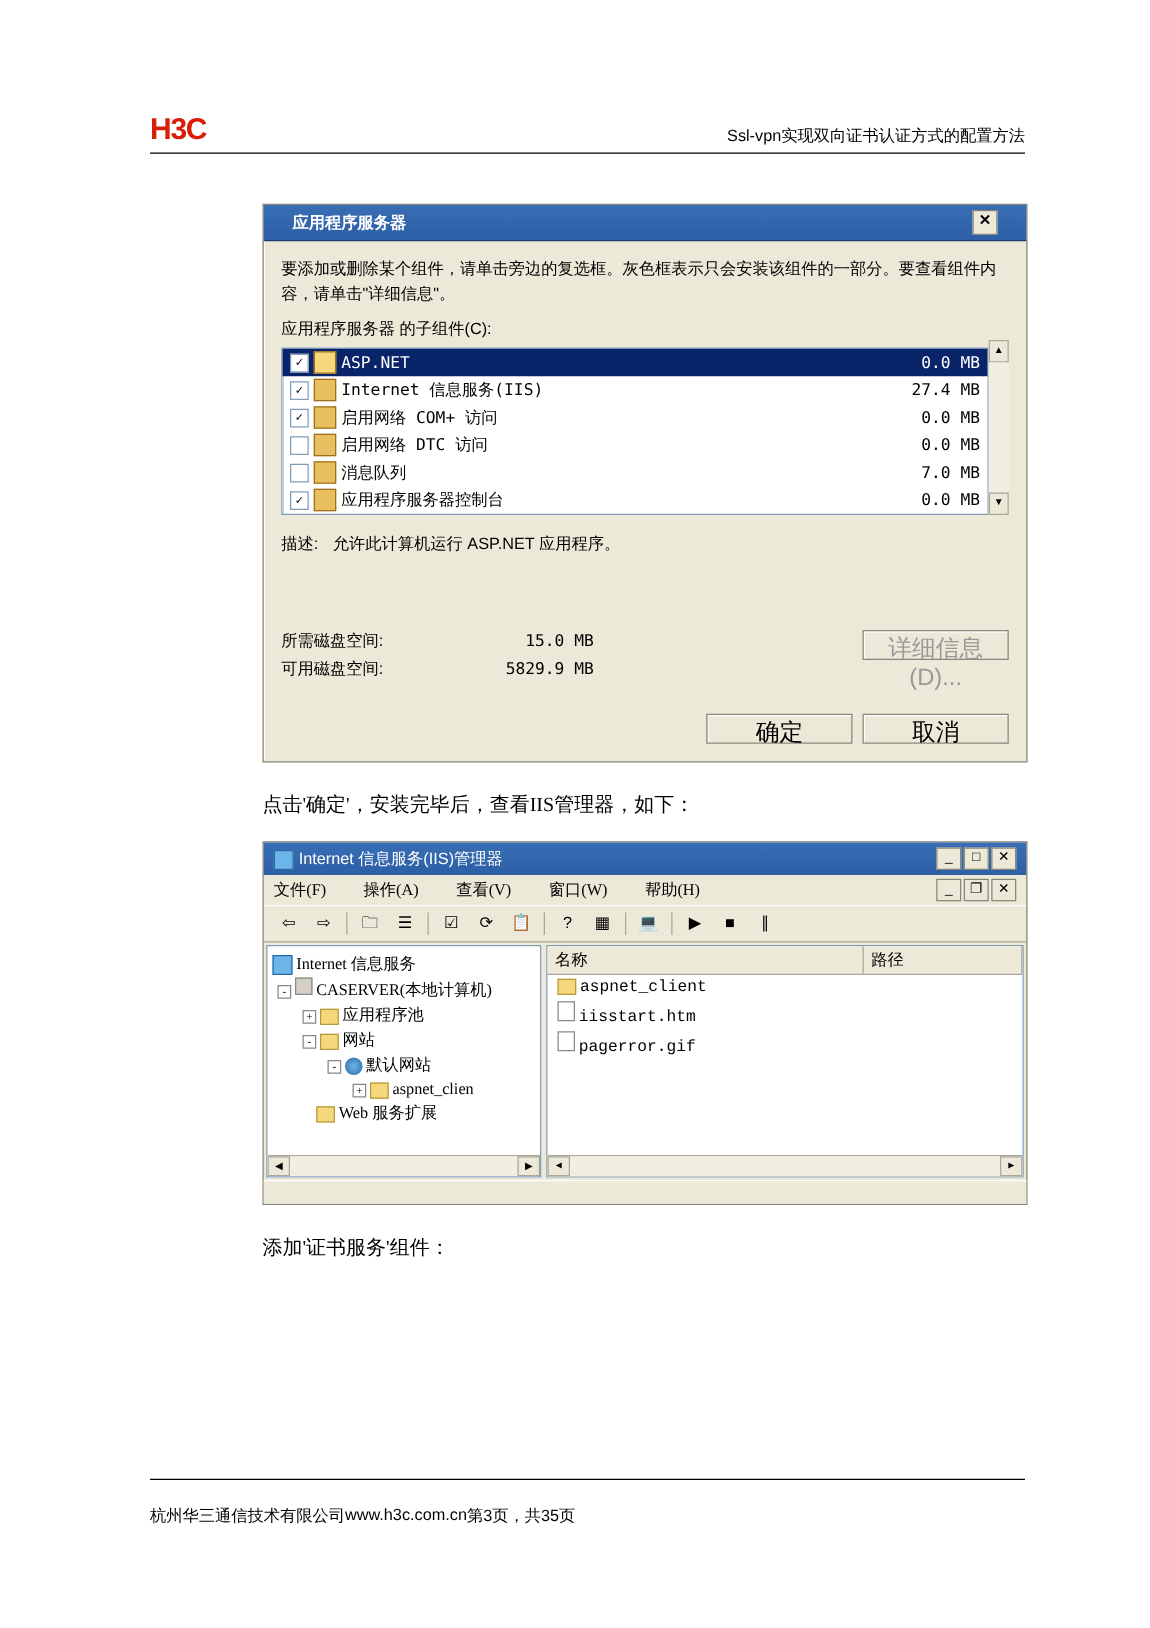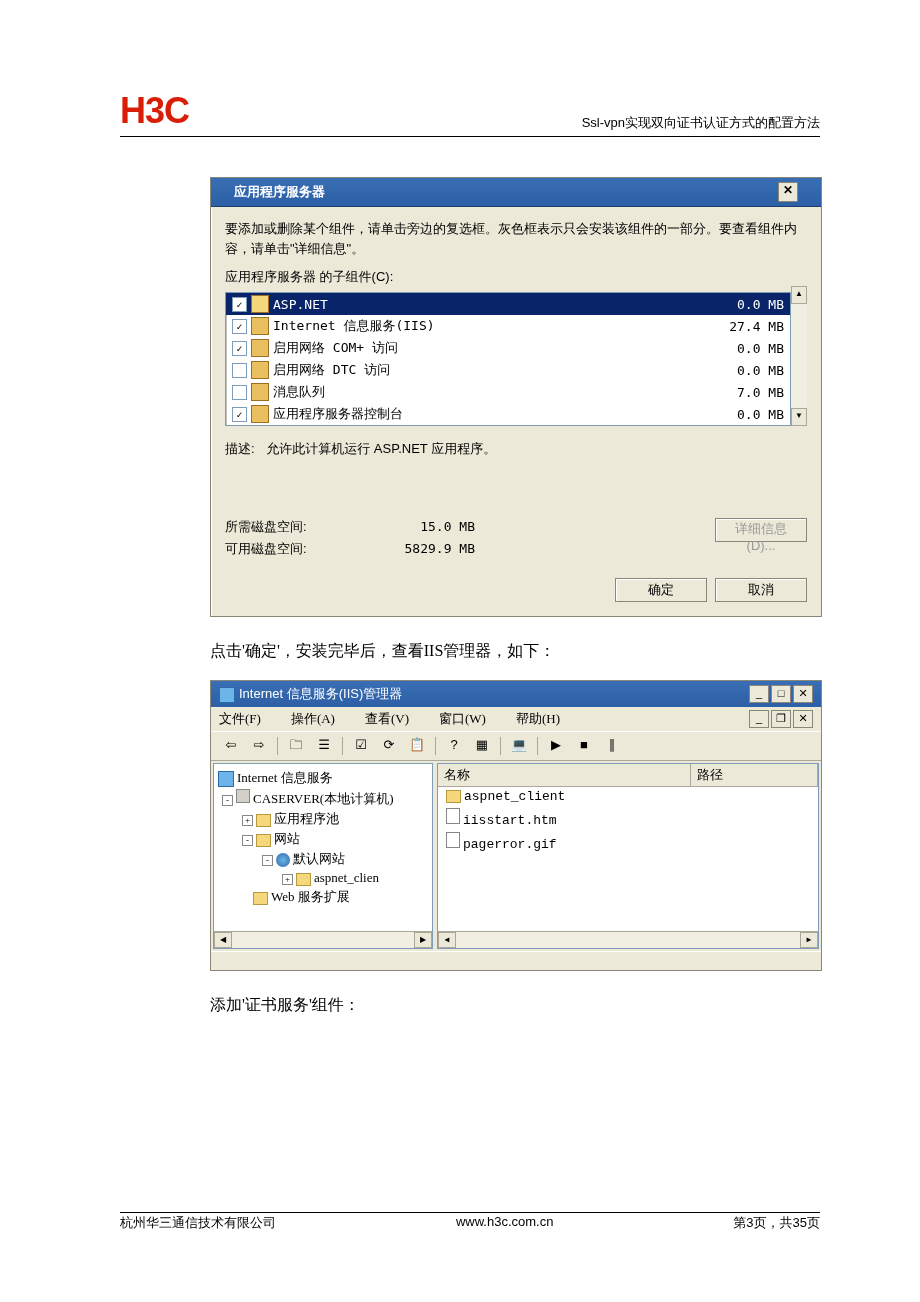--- a/index.html
+++ b/index.html
@@ -1,39 +1,39 @@
 <!DOCTYPE html>
 <html><head>
 <meta charset="utf-8">
 <style>
 body{margin:0;background:#fff;font-family:Arial,"Microsoft YaHei",SimSun,sans-serif;font-size:14px;color:#000}
 .page{width:920px;min-height:1302px;margin:0 auto;position:relative;padding:90px 100px 0 120px;box-sizing:border-box}
 .header{display:flex;justify-content:space-between;align-items:flex-end;border-bottom:1px solid #000;padding-bottom:4px;margin-bottom:40px}
-.logo{color:#d81e06;font-size:36px;font-weight:900;letter-spacing:-1px;font-family:Arial,sans-serif}
+.logo{color:#d81e06;font-size:24px;font-weight:900;letter-spacing:-1px;font-family:Arial,sans-serif}
 .doc-title{font-size:13px}
 
 
 .dlg{background:#ece9d8;border:1px solid #8a867a;box-shadow:1px 1px 0 #fff inset;margin-left:90px;width:610px;font-size:13px}
 .titlebar{background:linear-gradient(#396eb5,#2c5fa5);color:#fff;font-weight:bold;padding:4px 23px;display:flex;justify-content:space-between;align-items:center;border-bottom:1px solid #1c3f6e}
 .close-x{width:18px;height:18px;background:#ece9d8;border:1px solid #8a867a;color:#000;text-align:center;line-height:15px;font-family:Arial;font-size:12px}
 .dlg-body{padding:12px 14px}
 .listbox{background:#fff;border:1px solid #7f9db9;border-top-color:#7f9db9;margin-top:6px;box-shadow:inset 1px 1px 0 #c0c0c0}
 .row{display:flex;align-items:center;padding:2px 6px;font-family:SimSun,monospace;font-size:13px}
 .row.sel{background:#0a246a;color:#fff}
 .cbx{width:13px;height:13px;border:1px solid #7f9db9;background:#fff;margin-right:4px;display:inline-flex;align-items:center;justify-content:center;font-size:10px;color:#000}
 .ico{width:16px;height:16px;margin-right:4px;display:inline-block}
 .sz{margin-left:auto}
 .sb{width:16px;background:#ece9d8;display:flex;flex-direction:column}
 .sb-btn{height:16px;background:#ece9d8;border:1px solid #aca899;text-align:center;font-size:8px;line-height:13px}
 .listwrap{display:flex}
 .listcol{flex:1}
 .diskinfo{display:flex;margin-top:60px}
 .diskcol{flex:0 0 150px}
 .diskval{flex:0 0 130px;text-align:right;font-family:monospace}
-.btn{width:92px;height:24px;background:#ece9d8;border:1px solid #8a867a;box-shadow:1px 1px 0 #fff inset;font-size:13px}
+.btn{width:117px;height:24px;background:#ece9d8;border:1px solid #8a867a;box-shadow:1px 1px 0 #fff inset;font-size:19px}
 .btn[disabled]{color:#999}
 .dlg-foot{display:flex;justify-content:flex-end;gap:8px;padding:8px 14px 14px}
 
 .bodytext{margin:24px 0 18px 90px;font-size:16px;font-family:SimSun,serif}
 
 
 .mmc{margin-left:90px;width:610px;background:#ece9d8;border:1px solid #8a867a;font-size:13px}
 .mmc-title{background:linear-gradient(#396eb5,#2c5fa5);color:#fff;font-weight:normal;padding:4px 8px;display:flex;justify-content:space-between;align-items:center}
 .sysbtns{display:flex;gap:2px}
 .sysbtns span{width:18px;height:16px;background:#ece9d8;border:1px solid #8a867a;color:#000;text-align:center;font-size:11px;line-height:14px;font-family:Arial}
@@ -48,21 +48,21 @@
 .list{flex:1;background:#fff;border:1px solid #7f9db9;margin:2px;font-family:Liberation Mono, monospace;font-size:13px}
 .lhdr{display:flex;background:#ece9d8;border-bottom:1px solid #aca899}
 .lhdr span{padding:2px 6px;border-right:1px solid #aca899}
 .lrow{padding:2px 8px}
 .status{height:18px;border-top:1px solid #fff;background:#ece9d8}
 .hsb{height:16px;background:#ece9d8;border-top:1px solid #aca899;display:flex}
 .hsb .sb-btn{width:16px;height:14px}
 .fico{display:inline-block;width:13px;height:11px;background:#f5d87b;border:1px solid #b89a3e;margin-right:3px;vertical-align:middle}
 .expbox{display:inline-block;width:9px;height:9px;border:1px solid #888;text-align:center;line-height:8px;font-size:9px;margin-right:3px;background:#fff}
 
-.footer{position:absolute;bottom:70px;left:120px;right:100px;border-top:1px solid #000;padding-top:1px;display:flex;justify-content:space-between;font-size:13px}
+.footer{position:absolute;bottom:80px;left:120px;right:100px;border-top:1px solid #000;padding-top:20px;display:flex;font-size:13px}
 </style>
 </head>
 <body>
 
 <div class="page">
   <div class="header">
     <div class="logo">H3C</div>
     <div class="doc-title">Ssl-vpn实现双向证书认证方式的配置方法</div>
   </div>
 

